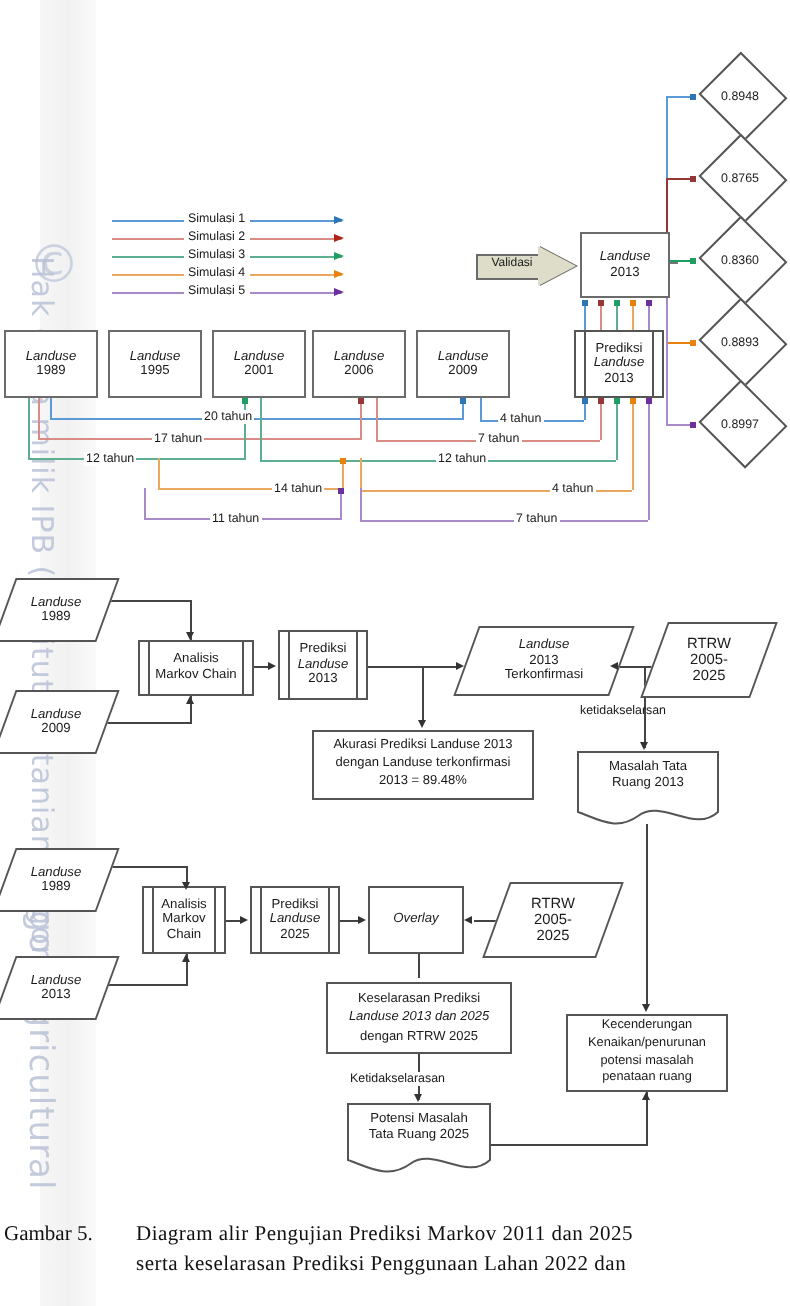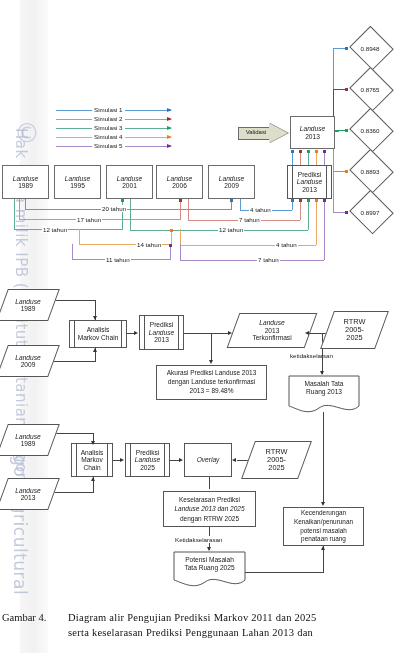--- a/index.html
+++ b/index.html
@@ -400,16 +400,16 @@
 <div class="ln v" style="left:209px;top:527px;height:9px;border-left-color:#444;"></div>
 <div class="ln v" style="left:209px;top:543px;height:7px;border-left-color:#444;"></div>
 <div class="arrowD" style="left:206.5px;top:547px;"></div>
 <div class="ln v" style="left:323px;top:412px;height:92px;border-left-color:#444;"></div>
 <div class="arrowD" style="left:320.5px;top:502px;"></div>
 <div class="ln v" style="left:323px;top:546px;height:26px;border-left-color:#444;"></div>
 <div class="ln h" style="left:245px;top:572px;width:79px;border-top-color:#444;"></div>
 <div class="arrowU" style="left:320.5px;top:546px;"></div>
 
 <div id="caption">
-  <span class="cap-no">Gambar 4.</span>
+  <span class="cap-no">Gambar 5.</span>
   <span class="cap-l1">Diagram alir Pengujian Prediksi Markov 2011 dan 2025</span>
-  <span class="cap-l2">serta keselarasan Prediksi Penggunaan Lahan 2013 dan</span>
+  <span class="cap-l2">serta keselarasan Prediksi Penggunaan Lahan 2022 dan</span>
 </div>
 
 </body></html>

